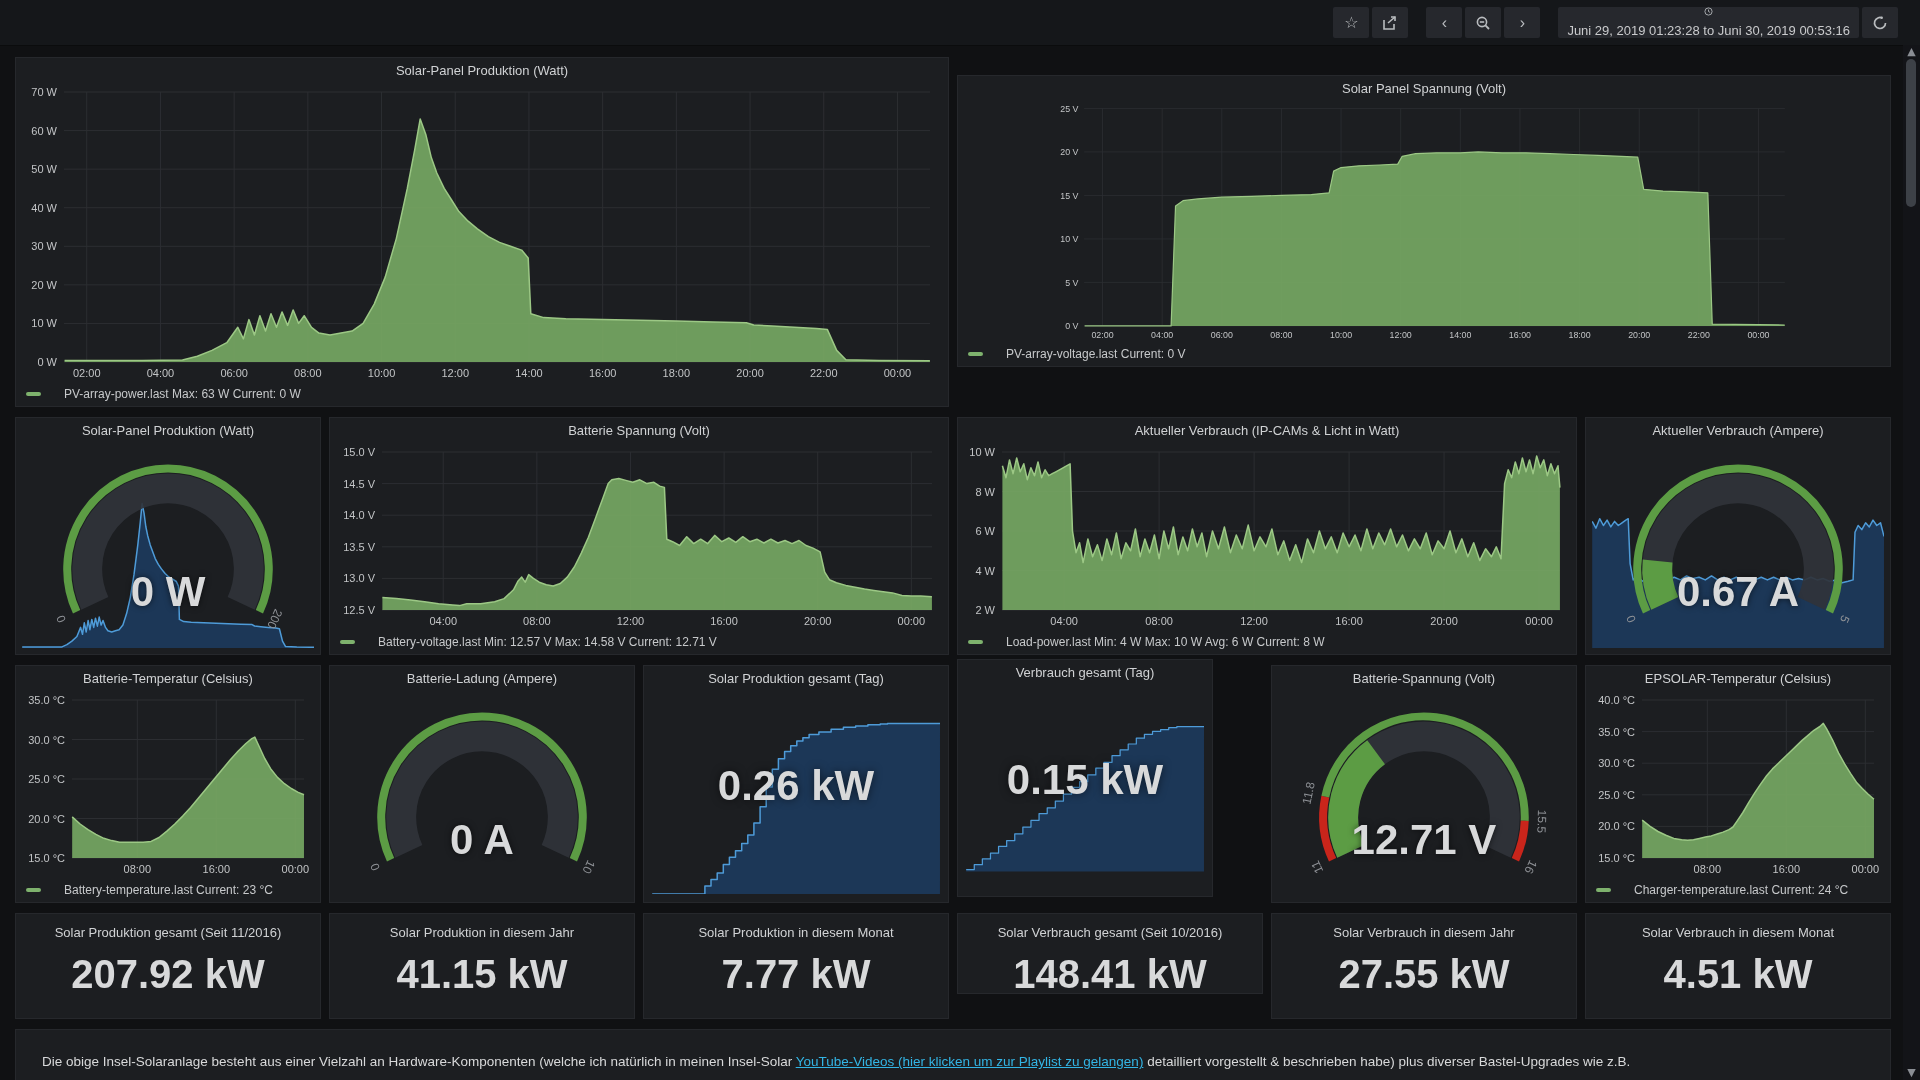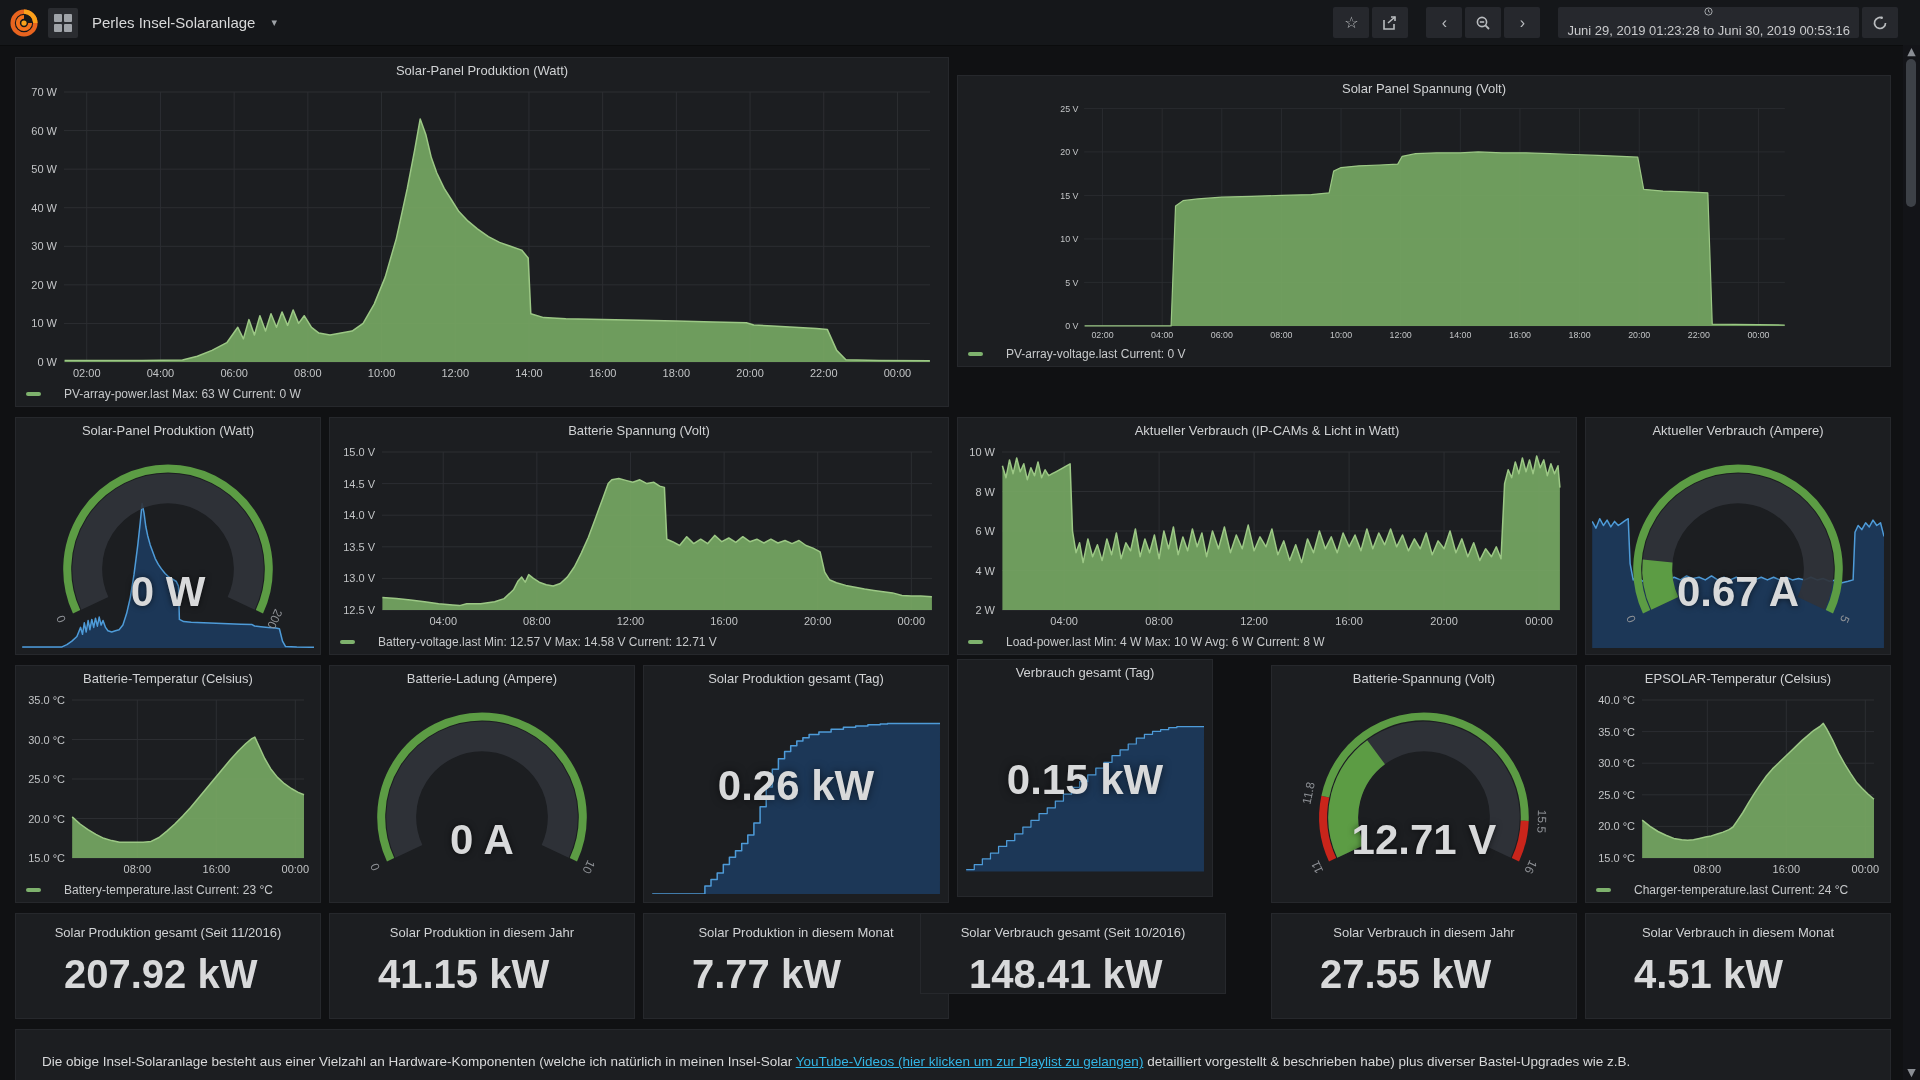--- a/index.html
+++ b/index.html
@@ -25,56 +25,38 @@
   .panel{position:absolute;background:#1c1e21;border:1px solid #26282c;box-sizing:border-box;}
   .ptitle{position:absolute;left:0;right:0;top:5px;text-align:center;color:#d0d2d4;font-size:13px;cursor:pointer;white-space:nowrap;overflow:hidden;}
   svg.chart{position:absolute;left:4px;right:4px;top:26px;bottom:24px;width:calc(100% - 8px);height:calc(100% - 50px);}
   .legend{position:absolute;left:10px;bottom:4px;height:17px;display:flex;align-items:center;font-size:12px;color:#c7c9cb;cursor:pointer;white-space:nowrap;gap:17px;}
   .swatch{display:inline-block;width:15px;height:4px;border-radius:2px;background:#7eb26d;margin-right:6px;}
   svg.spark{position:absolute;left:6px;right:6px;bottom:6px;width:calc(100% - 12px);}
   svg.gauge{position:absolute;left:0;top:26px;width:100%;height:calc(100% - 34px);}
   .gauge-value{position:absolute;left:0;right:0;top:150px;text-align:center;font-size:42px;font-weight:700;color:#d8d9da;text-shadow:0 0 6px rgba(0,0,0,.6);}
   .stat-value{position:absolute;left:0;right:0;top:96px;text-align:center;font-size:42px;font-weight:700;color:#d8d9da;text-shadow:0 0 8px rgba(0,0,0,.55);}
   .bigstat-title{position:absolute;left:0;right:0;top:11px;text-align:center;color:#d0d2d4;font-size:13px;white-space:nowrap;}
-  .bigstat-value{position:absolute;left:0;right:0;top:38px;font-size:40px;font-weight:700;color:#d8d9da;padding-left:48px;}
+  .bigstat-value{position:absolute;left:0;right:0;top:38px;text-align:center;font-size:40px;font-weight:700;color:#d8d9da;}
 
   
   #footer-panel{position:absolute;left:15px;top:1029px;width:1876px;height:70px;background:#1c1e21;border:1px solid #26282c;box-sizing:border-box;}
   #footer-text{position:absolute;left:26px;top:24px;font-size:13.5px;color:#d8d9da;}
   #footer-text a{color:#33b5e5;text-decoration:underline;cursor:pointer;}
 
   
   #scrollbar{position:absolute;right:0;top:45px;width:17px;height:1035px;background:#131418;}
   #scroll-thumb{position:absolute;left:3px;top:14px;width:10px;height:148px;background:#3d4147;border-radius:6px;cursor:pointer;}
   .scroll-arrow{position:absolute;left:0;width:17px;height:14px;color:#8a8e94;font-size:11px;text-align:center;line-height:14px;cursor:pointer;font-family:"DejaVu Sans",sans-serif;}
 </style>
 </head>
 <body>
 
 <div id="screen">
 
   <div id="topnav">
-    <div class="nav-left">
-      <svg class="logo" viewBox="0 0 32 32">
-        <circle cx="16" cy="16" r="13" fill="none" stroke="#e8641f" stroke-width="5"></circle>
-        <path d="M16 3 A13 13 0 0 1 29 16" fill="none" stroke="#f9a11b" stroke-width="5"></path>
-        <path d="M16 9 A7 7 0 1 0 23 16" fill="none" stroke="#f3711d" stroke-width="4.5"></path>
-        <circle cx="16" cy="16" r="3" fill="#f9a11b"></circle>
-      </svg>
-      <div class="apps-btn">
-        <div class="apps-grid">
-            <div></div>
-            <div></div>
-            <div></div>
-            <div></div>
-          </div>
-      </div>
-      <span class="dash-title">Perles Insel-Solaranlage</span>
-      <span class="dash-caret">▾</span>
-    </div>
     <div class="nav-right">
       <div class="nav-btn">
           <span class="icon-glyph">☆</span>
         </div>
       <div class="nav-btn">
         <svg class="mini-icon" width="16" height="16" viewBox="0 0 16 16">
             <path d="M2 5v9h10v-5" fill="none" stroke="#b9bcbf" stroke-width="1.6"></path>
             <path d="M6 8 L13 2" stroke="#b9bcbf" stroke-width="1.6" fill="none"></path>
             <path d="M9 2 h4 v4" fill="none" stroke="#b9bcbf" stroke-width="1.6"></path>
           </svg>
@@ -419,21 +401,21 @@
     <div class="bigstat-value">207.92 kW</div>
   </div>
   <div class="panel" style="left:329px;top:913px;width:306px;height:106px">
     <div class="bigstat-title">Solar Produktion in diesem Jahr</div>
     <div class="bigstat-value">41.15 kW</div>
   </div>
   <div class="panel" style="left:643px;top:913px;width:306px;height:106px">
     <div class="bigstat-title">Solar Produktion in diesem Monat</div>
     <div class="bigstat-value">7.77 kW</div>
   </div>
-  <div class="panel" style="left:920px;top:913px;width:306px;height:81px">
+  <div class="panel" style="left:957px;top:913px;width:306px;height:81px">
     <div class="bigstat-title">Solar Verbrauch gesamt (Seit 10/2016)</div>
     <div class="bigstat-value">148.41 kW</div>
   </div>
   <div class="panel" style="left:1271px;top:913px;width:306px;height:106px">
     <div class="bigstat-title">Solar Verbrauch in diesem Jahr</div>
     <div class="bigstat-value">27.55 kW</div>
   </div>
   <div class="panel" style="left:1585px;top:913px;width:306px;height:106px">
     <div class="bigstat-title">Solar Verbrauch in diesem Monat</div>
     <div class="bigstat-value">4.51 kW</div>

